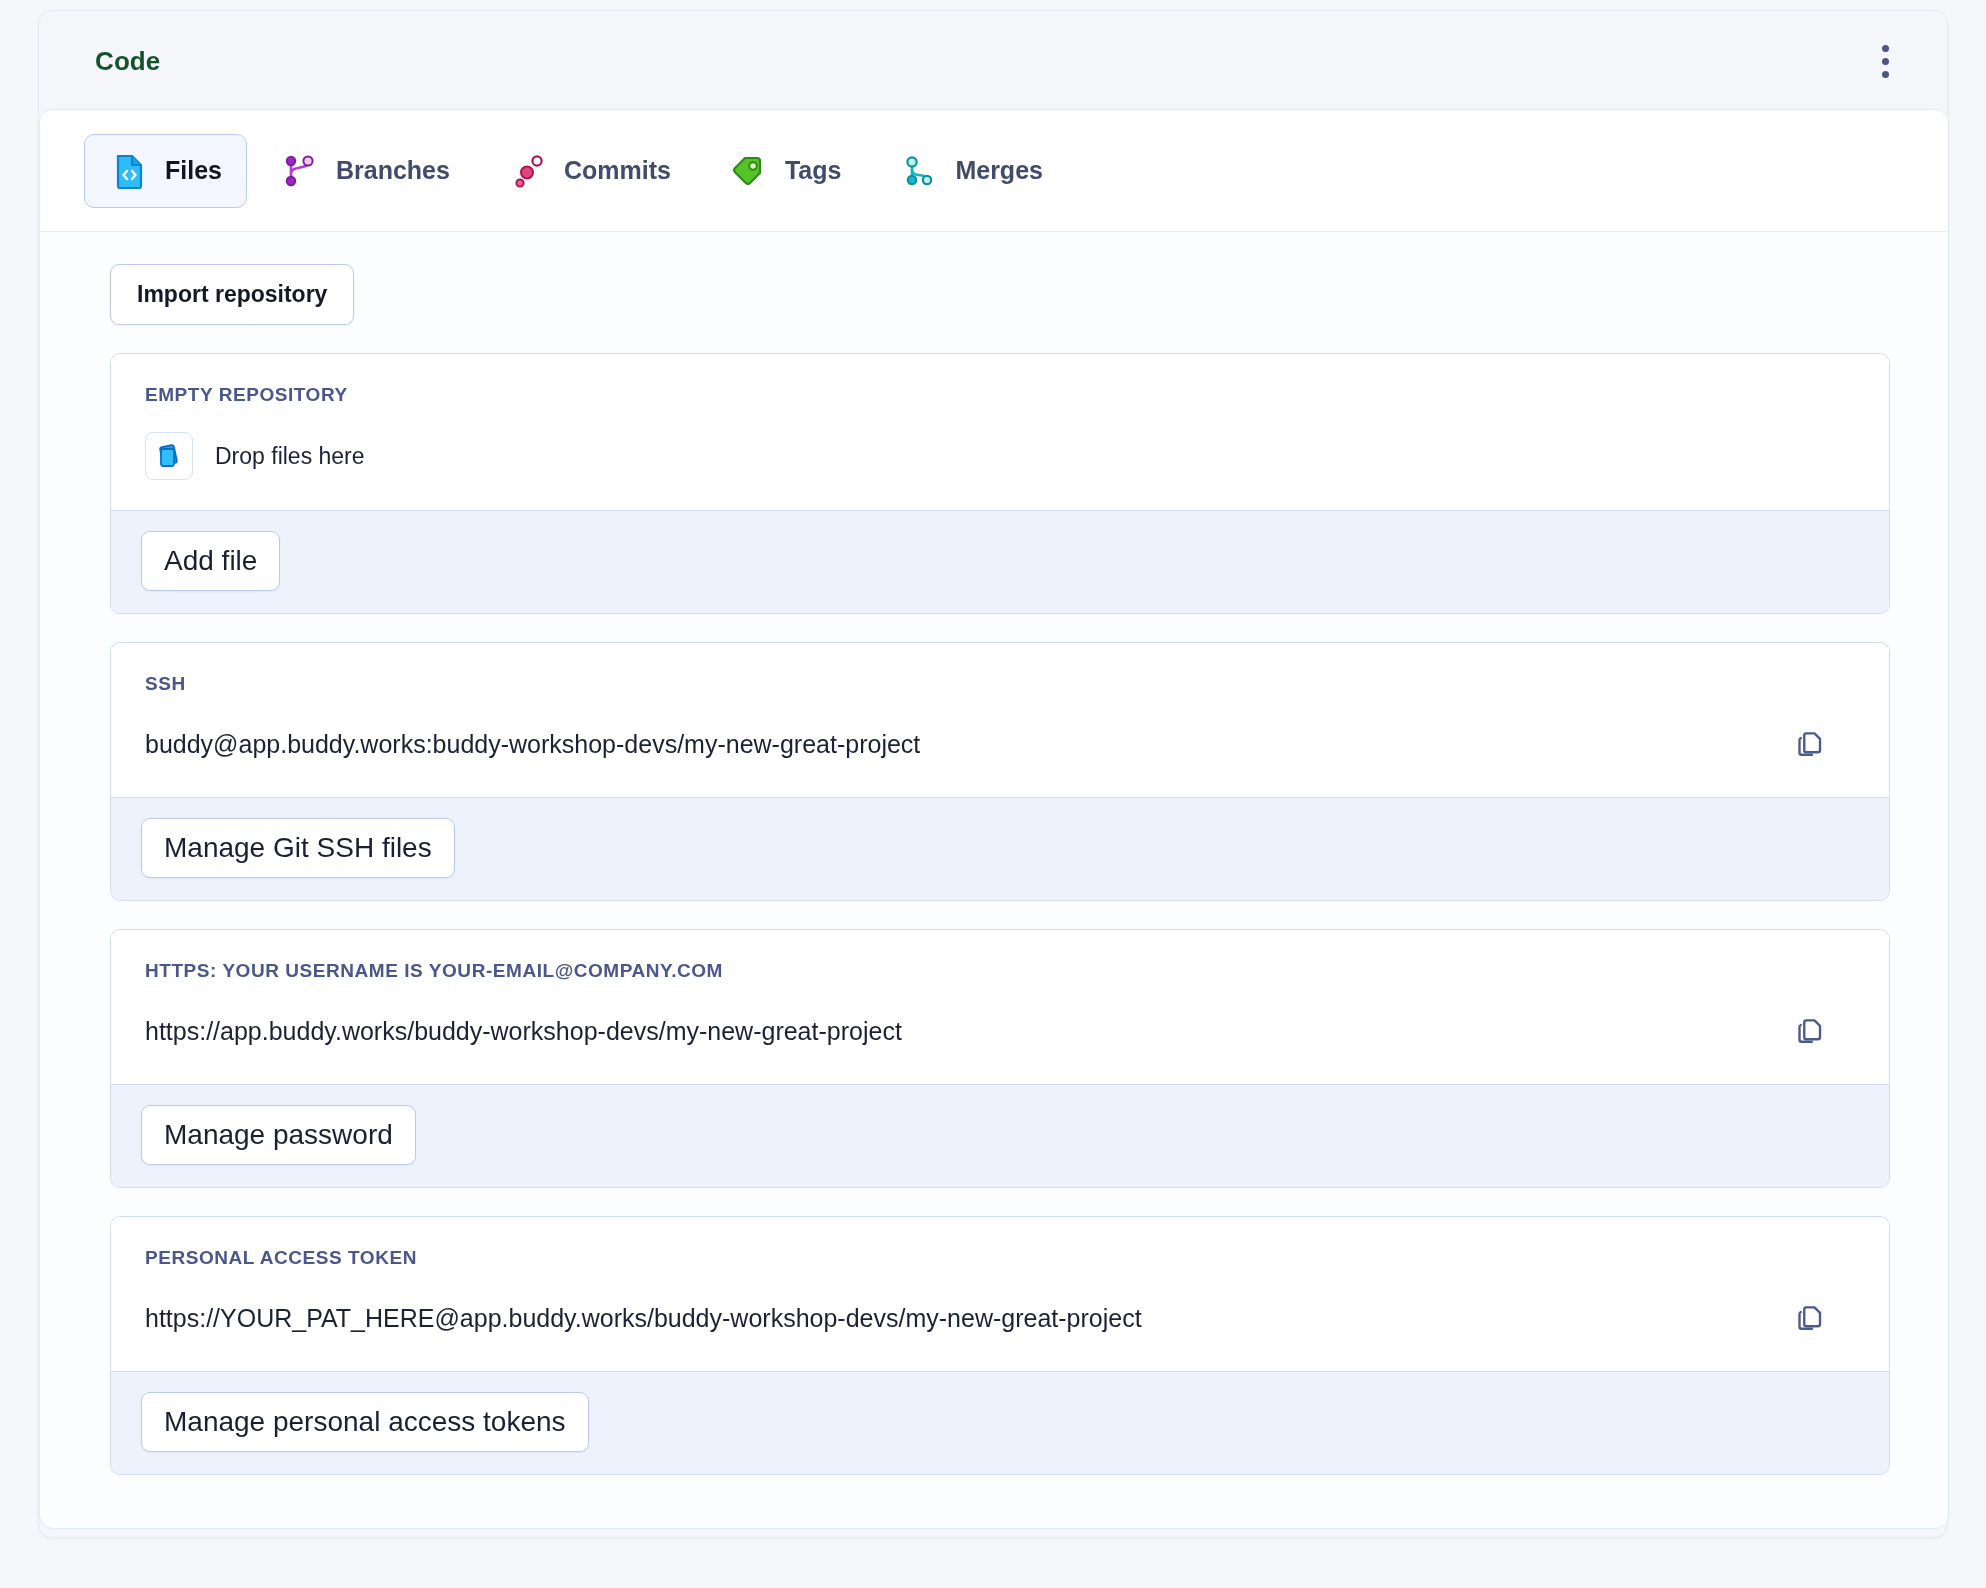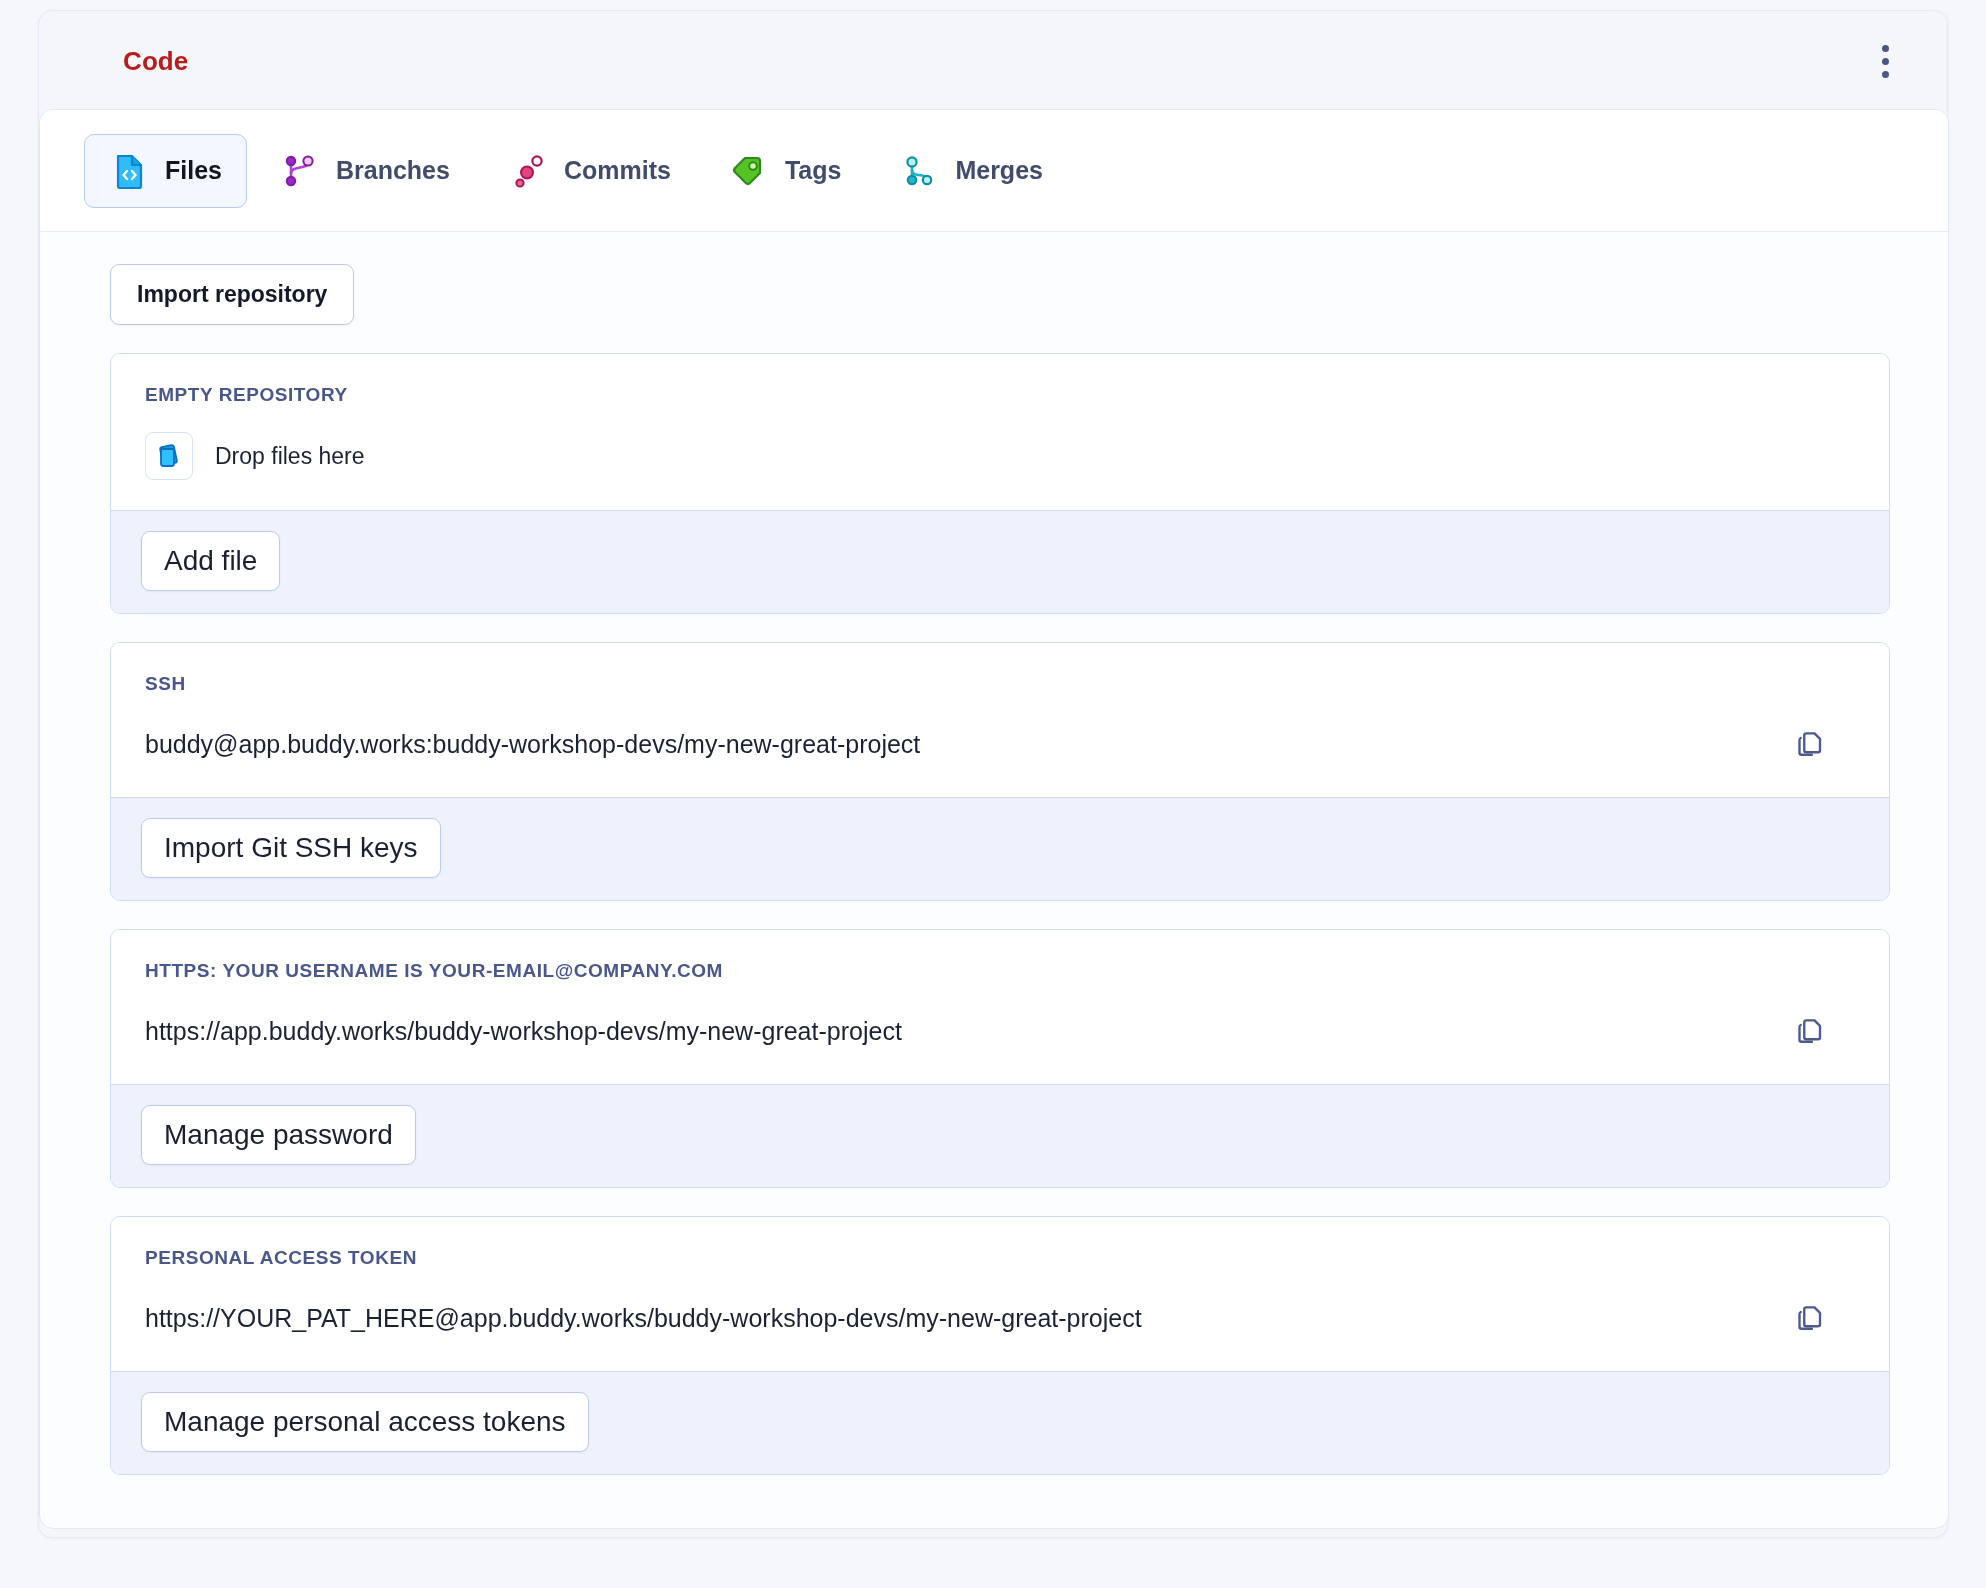--- a/index.html
+++ b/index.html
@@ -25,23 +25,22 @@
   .panel-header {
     height: 100px;
     display: flex;
     align-items: center;
     justify-content: space-between;
     padding: 0 44px 0 56px;
   }
   .panel-title {
     font-size: 26px;
     font-weight: bold;
-    color: #b91c1c;
+    color: #14532d;
     letter-spacing: .1px;
-    margin-left: 28px;
   }
   .kebab-btn {
     width: 36px; height: 44px;
     display: flex; flex-direction: column;
     align-items: center; justify-content: center;
     gap: 6px;
     cursor: pointer;
     border-radius: 6px;
   }
   .kebab-btn span {
@@ -291,21 +290,21 @@
             <div class="url-text">buddy@app.buddy.works:buddy-workshop-devs/my-new-great-project</div>
             <div class="copy-btn">
               <svg width="30" height="30" viewBox="0 0 24 24" fill="none" stroke="#4c5a8c" stroke-width="1.9" stroke-linecap="round" stroke-linejoin="round">
                 <path d="M9 3.5 h6.6 L20 7.9 V17 a1.6 1.6 0 0 1 -1.6 1.6 H9 A1.6 1.6 0 0 1 7.4 17 V5.1 A1.6 1.6 0 0 1 9 3.5 Z"></path>
                 <path d="M4.6 7.2 A1.6 1.6 0 0 0 3.6 8.7 V19 a1.6 1.6 0 0 0 1.6 1.6 h8.3"></path>
               </svg>
             </div>
           </div>
         </div>
         <div class="section-footer">
-          <button class="btn">Import Git SSH keys</button>
+          <button class="btn">Manage Git SSH files</button>
         </div>
       </div>
 
       <div class="section">
         <div class="section-main">
           <div class="section-label">HTTPS: YOUR USERNAME IS YOUR-EMAIL@COMPANY.COM</div>
           <div class="url-row">
             <div class="url-text">https://app.buddy.works/buddy-workshop-devs/my-new-great-project</div>
             <div class="copy-btn">
               <svg width="30" height="30" viewBox="0 0 24 24" fill="none" stroke="#4c5a8c" stroke-width="1.9" stroke-linecap="round" stroke-linejoin="round">

